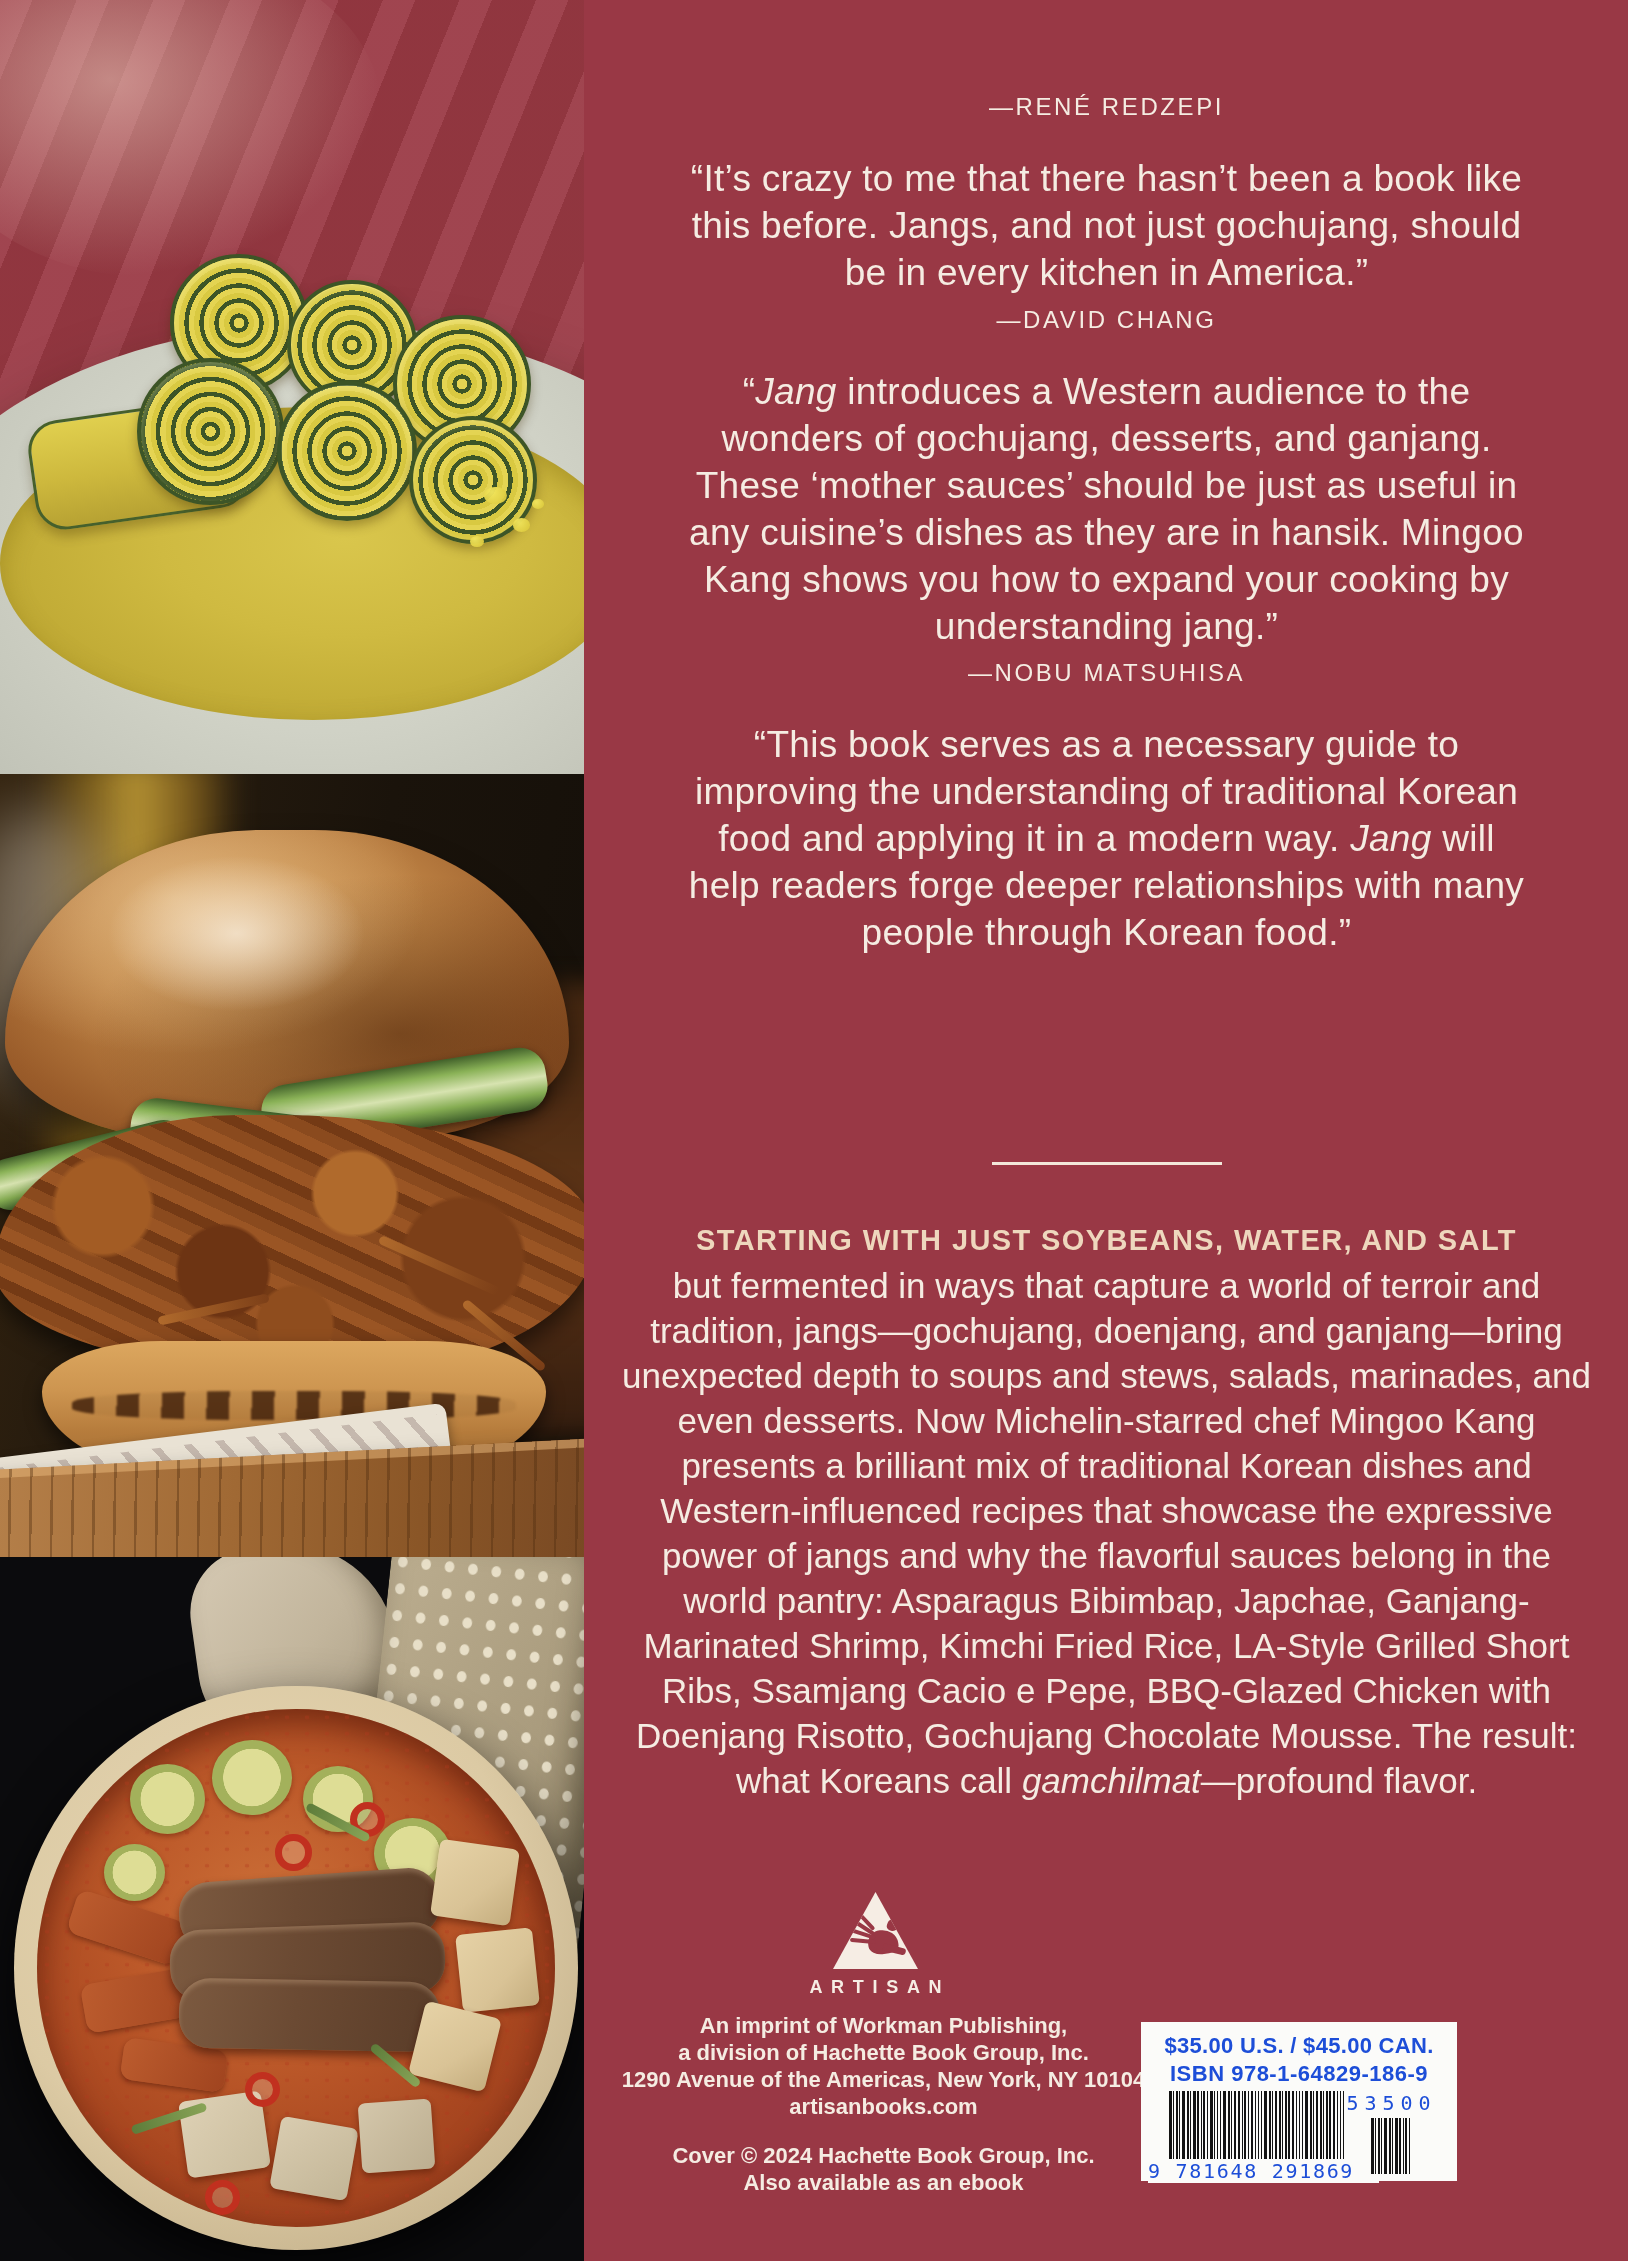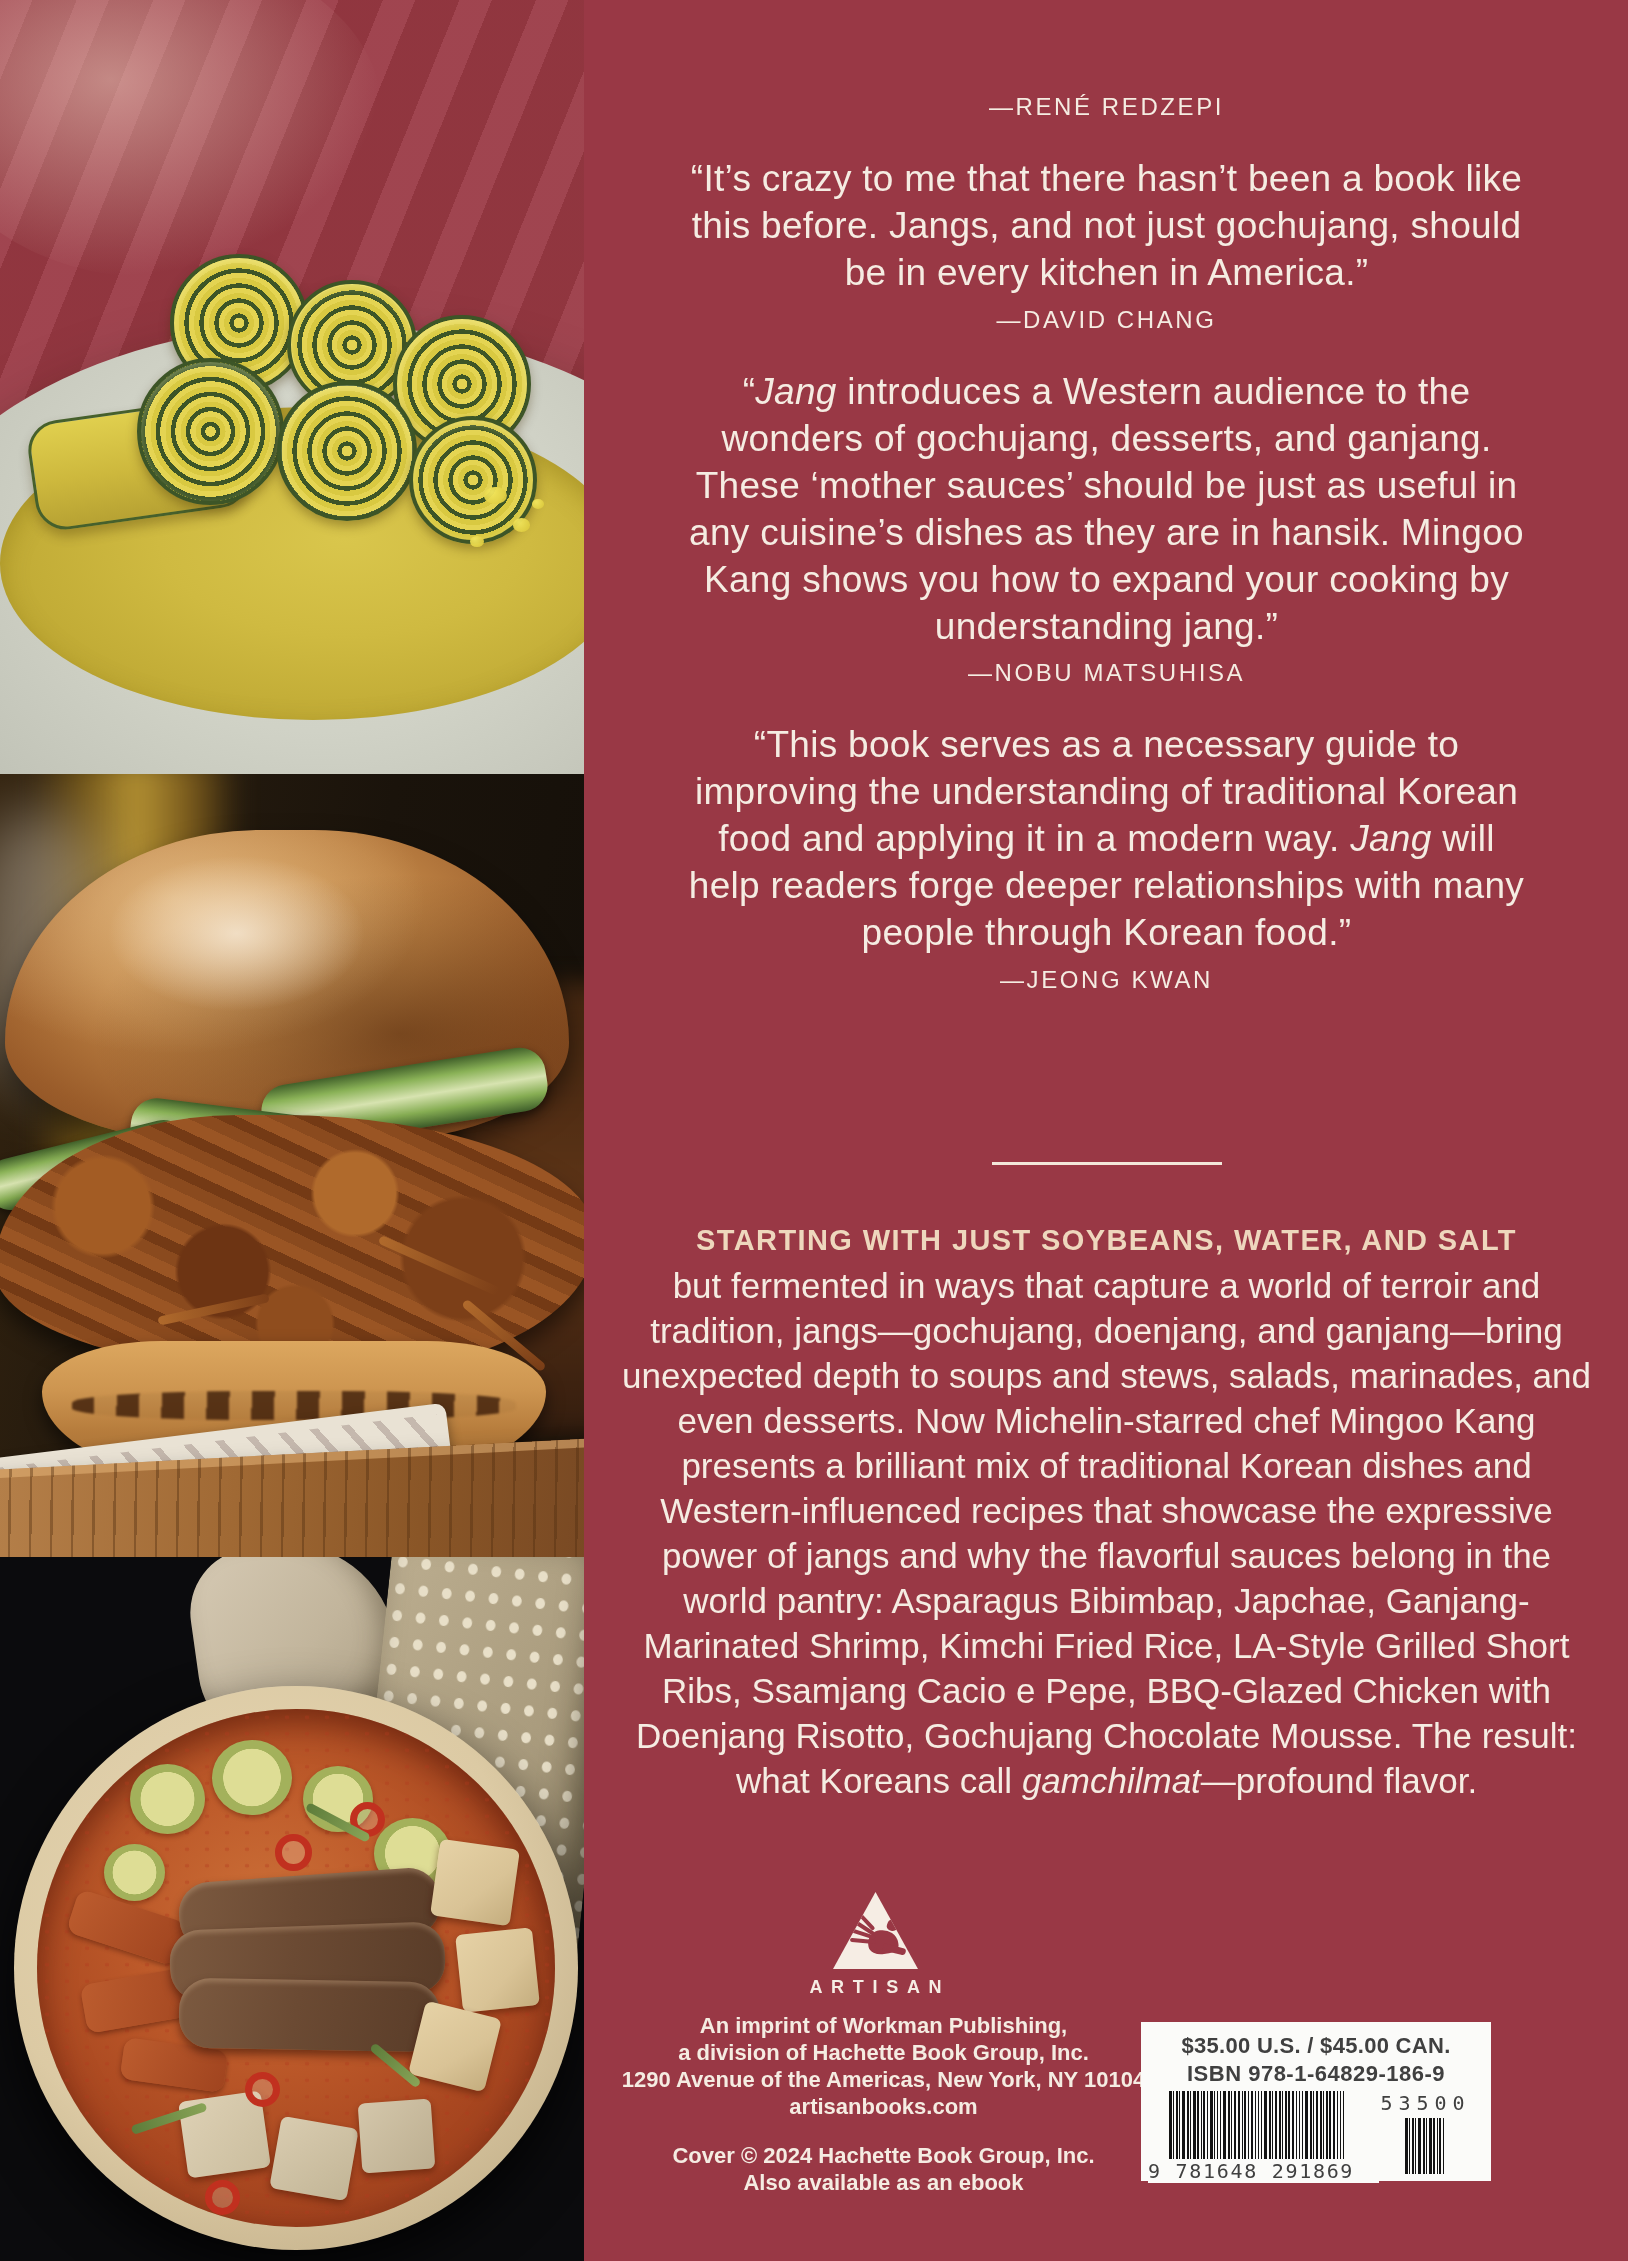--- a/index.html
+++ b/index.html
@@ -131,21 +131,21 @@
   .f1{left:19px;top:26px;transform:rotate(47deg);}
   .f2{left:17.4px;top:33px;transform:rotate(33deg);}
   .f3{left:16.5px;top:40px;transform:rotate(18deg);}
   .f4{left:17.4px;top:47px;transform:rotate(5deg);}
   .tail{left:50px;top:54px;width:22.6px;height:7px;border-radius:0 8.7px 10.4px 0;transform:rotate(14deg);}
   .wordmark{margin-top:7.8px;font-size:18px;font-weight:700;letter-spacing:8.7px;text-indent:8.7px;color:#f6ede4;}
   .imprint{margin-top:14px;font-size:22px;line-height:27px;font-weight:600;}
   .imprint p,.covernote p{margin:0;padding-left:16px;}
   .covernote{margin-top:22.6px;font-size:22px;line-height:27px;font-weight:600;}
   
-  .barcode-panel{position:absolute;left:557px;top:2022px;width:350px;height:159px;background:#fbfbf9;color:#404040;}
+  .barcode-panel{position:absolute;left:557px;top:2022px;width:316px;height:159px;background:#fbfbf9;color:#1d4ed8;}
   .bc-price{margin:11.3px 0 0 0;text-align:center;font-size:22px;font-weight:600;letter-spacing:0.3px;}
   .bc-isbn{margin:1.7px 0 0 0;text-align:center;font-size:22px;font-weight:600;letter-spacing:0.5px;}
   .bc-body{position:relative;height:104px;margin-top:4.3px;}
   .bars-main{position:absolute;left:28px;top:0;height:80px;white-space:nowrap;}
   .bc-digits{position:absolute;left:7px;top:68px;width:231px;text-align:left;
     font-family:"DejaVu Sans Mono", monospace;font-size:20px;letter-spacing:1.7px;background:#fbfbf9;}
   .bc-sup{position:absolute;right:14px;top:0;width:103px;text-align:center;}
   .bc-sup-num{font-family:"DejaVu Sans Mono", monospace;font-size:20px;letter-spacing:6px;}
   .bars-sup{margin-top:2.6px;white-space:nowrap;}
 </style>
@@ -242,21 +242,20 @@
     <blockquote class="quote">
       <p class="quote-text"><span>“It’s crazy to me that there hasn’t been a book like this before. Jangs, and not just gochujang, should be in every kitchen in America.”</span></p>
       <p class="attribution">—DAVID CHANG</p>
     </blockquote>
     <blockquote class="quote">
       <p class="quote-text"><span>“</span><span class="it">Jang</span><span> introduces a Western audience to the wonders of gochujang, desserts, and ganjang. These ‘mother sauces’ should be just as useful in any cuisine’s dishes as they are in hansik. Mingoo Kang shows you how to expand your cooking by understanding jang.”</span></p>
       <p class="attribution">—NOBU MATSUHISA</p>
     </blockquote>
     <blockquote class="quote">
       <p class="quote-text"><span>“This book serves as a necessary guide to improving the understanding of traditional Korean food and applying it in a modern way. </span><span class="it">Jang</span><span> will help readers forge deeper relationships with many people through Korean food.”</span></p>
-      <p class="attribution">—JEONG KWAN</p>
     </blockquote>
   </div>
 
   <div class="divider"></div>
 
   <p class="description">
     <span class="desc-lead">STARTING WITH JUST SOYBEANS, WATER, AND SALT</span><span><span>but fermented in ways that capture a world of terroir and tradition, jangs—gochujang, doenjang, and ganjang—bring unexpected depth to soups and stews, salads, marinades, and even desserts. Now Michelin-starred chef Mingoo Kang presents a brilliant mix of traditional Korean dishes and Western-influenced recipes that showcase the expressive power of jangs and why the flavorful sauces belong in the world pantry: Asparagus Bibimbap, Japchae, Ganjang-Marinated Shrimp, Kimchi Fried Rice, LA-Style Grilled Short Ribs, Ssamjang Cacio e Pepe, BBQ-Glazed Chicken with Doenjang Risotto, Gochujang Chocolate Mousse. The result: what Koreans call </span><span class="it">gamchilmat</span><span>—profound flavor.</span></span>
   </p>
 
   <div class="artisan-block">

